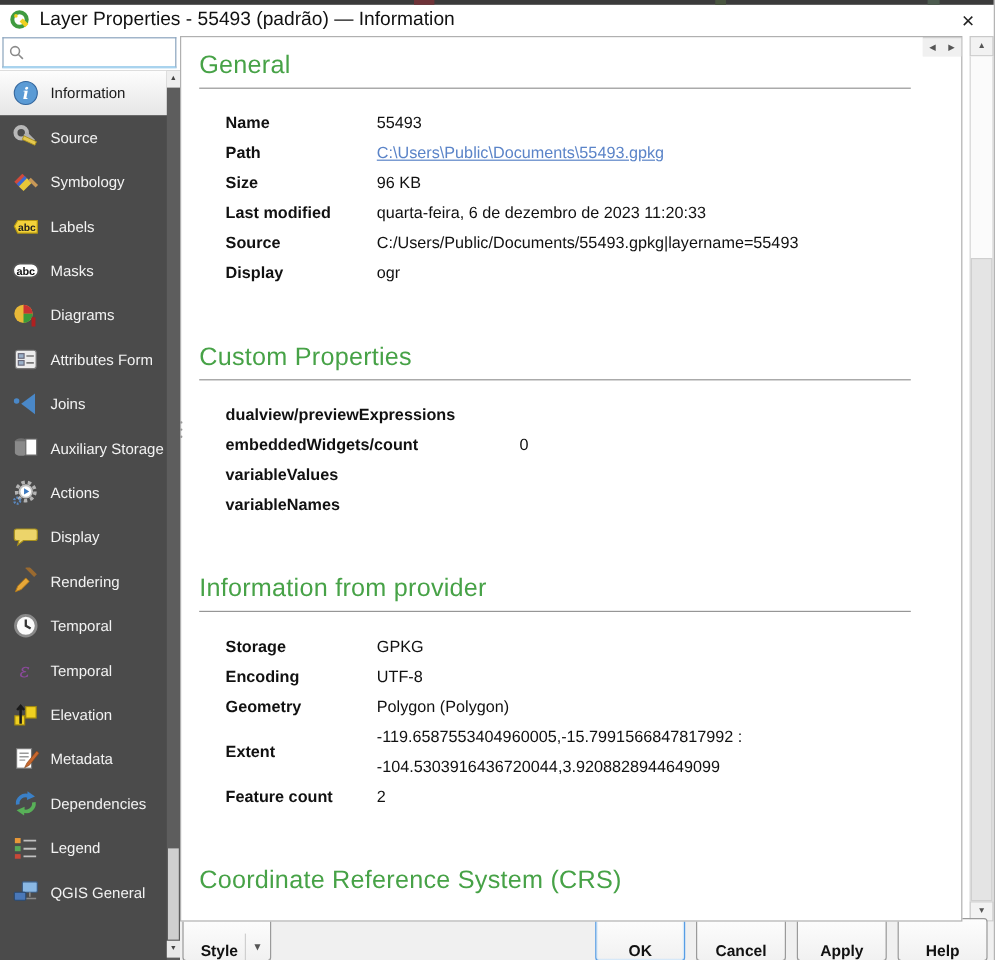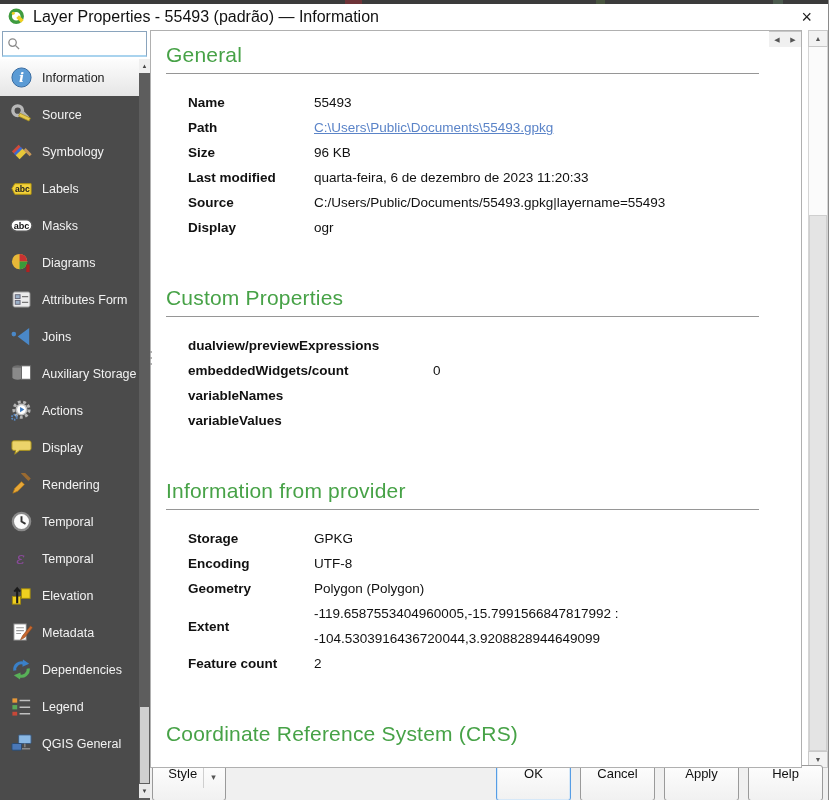--- a/index.html
+++ b/index.html
@@ -89,21 +89,21 @@
   .vs-track { flex: 1; background: #fbfbfb; border-left: 1px solid #d5d5d5;
     border-right: 1px solid #d5d5d5; position: relative; }
   .vs-thumb { position: absolute; left: 0; right: 0; top: 168px; bottom: 0;
     background: #e4e4e4; border: 1px solid #cfcfcf; }
 
   
   .footer { height: 32px; flex: none; background: #f0f0f0; display: flex;
     align-items: center; padding: 0 5px 2px 2px; gap: 9px; }
   .btn { height: 36px; min-width: 75px; background: linear-gradient(#fdfdfd, #f1f1f1);
     border: 1px solid #9a9a9a; border-radius: 3px; font-size: 13px; color: #111;
-    font-family: inherit; display: inline-flex; align-items: flex-start; justify-content: center; }
+    font-family: inherit; display: inline-flex; align-items: flex-end; justify-content: center; font-weight: bold; }
   .btn.ok { border: 1px solid var(--ok-border, #569de5);
     box-shadow: inset 0 0 0 1px #d6e8f8; }
   .style-btn { min-width: 74px; gap: 6px; padding: 0 6px 0 12px; }
   .style-arrow { font-size: 9px; color: #555; padding-left: 7px;
     border-left: 1px solid #cfcfcf; line-height: 22px; }
   .spacer { flex: 1; }
 </style>
 </head>
 <body>
 
@@ -407,26 +407,26 @@
     <span class="row-label">dualview/previewExpressions</span>
     <span class="row-value"></span>
   </div>
 
   <div class="row">
     <span class="row-label">embeddedWidgets/count</span>
     <span class="row-value">0</span>
   </div>
 
   <div class="row">
+    <span class="row-label">variableValues</span>
+    <span class="row-value"></span>
+  </div>
+
+  <div class="row">
     <span class="row-label">variableNames</span>
-    <span class="row-value"></span>
-  </div>
-
-  <div class="row">
-    <span class="row-label">variableValues</span>
     <span class="row-value"></span>
   </div>
 </div>
   </section>
 
   <section class="info-section" data-sec="provider-info">
     <h2 class="section-title">Information from provider</h2>
     <hr class="section-rule">
     <div class="rows">
   <div class="row">

